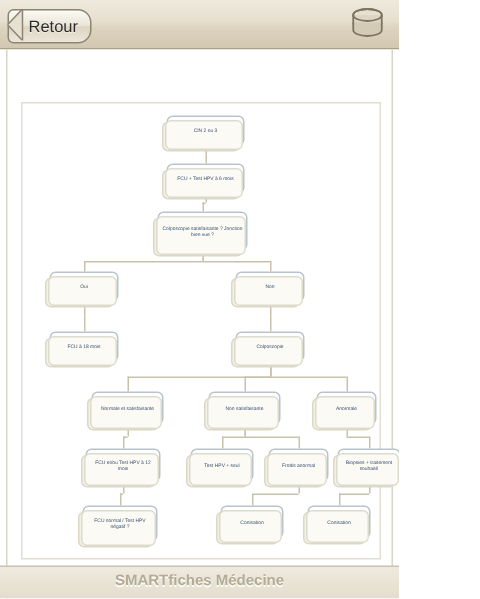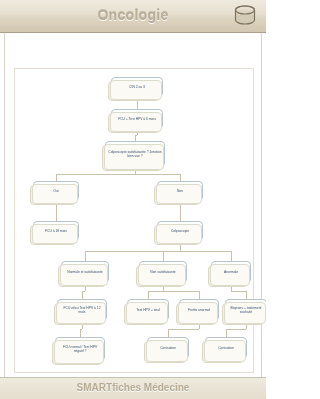--- a/index.html
+++ b/index.html
@@ -171,21 +171,26 @@
     font-size: 10px;
     font-weight: bold;
     color: #b5ab95;
     text-shadow: 0 1px 0 rgba(255,255,255,0.9);
   }
 </style>
 </head>
 <body>
 
 <div class="navbar">
-  <div class="navbar-title">Oncologie</div>
+  <div class="back-btn">
+    <svg class="back-arrow" viewBox="0 0 11 21">
+      <polygon points="10,0 10,21 0,10.5" fill="#e8e1d2" stroke="#8d8573" stroke-width="1"></polygon>
+    </svg>
+    <span>Retour</span>
+  </div>
   <svg class="db-icon" viewBox="0 0 26 25">
     <ellipse cx="13" cy="6" rx="9.5" ry="4" fill="#e7e0d0" stroke="#7c745f" stroke-width="1.2"></ellipse>
     <path d="M3.5 6 v5 a9.5 4 0 0 0 19 0 v-5" fill="#ded6c3" stroke="#7c745f" stroke-width="1.2"></path>
     <path d="M3.5 11 v5 a9.5 4 0 0 0 19 0 v-5" fill="#d4cbb6" stroke="#7c745f" stroke-width="1.2"></path>
     <ellipse cx="13" cy="6" rx="9.5" ry="4" fill="none" stroke="#7c745f" stroke-width="1.2"></ellipse>
   </svg>
 </div>
 
 <div class="content">
   <div class="side-rule left"></div>

